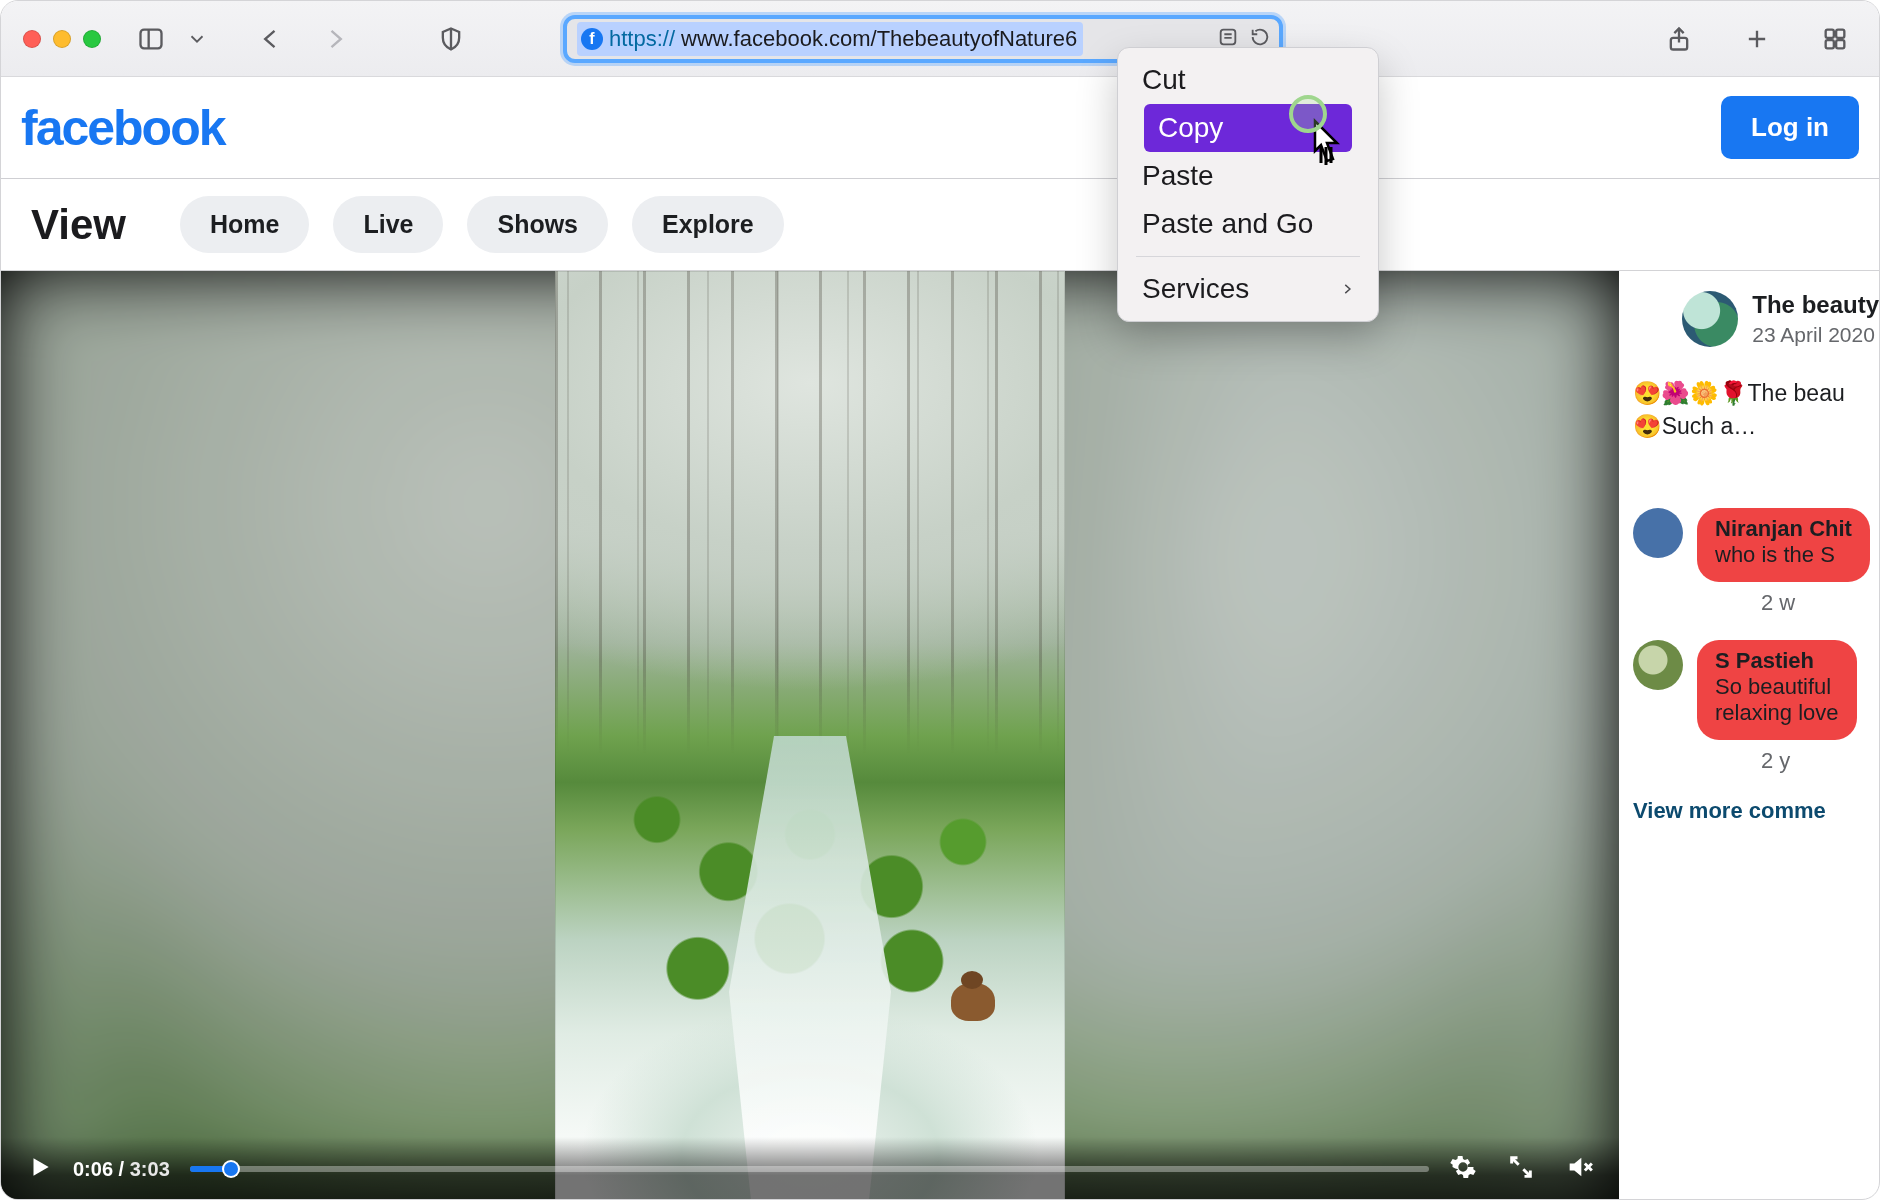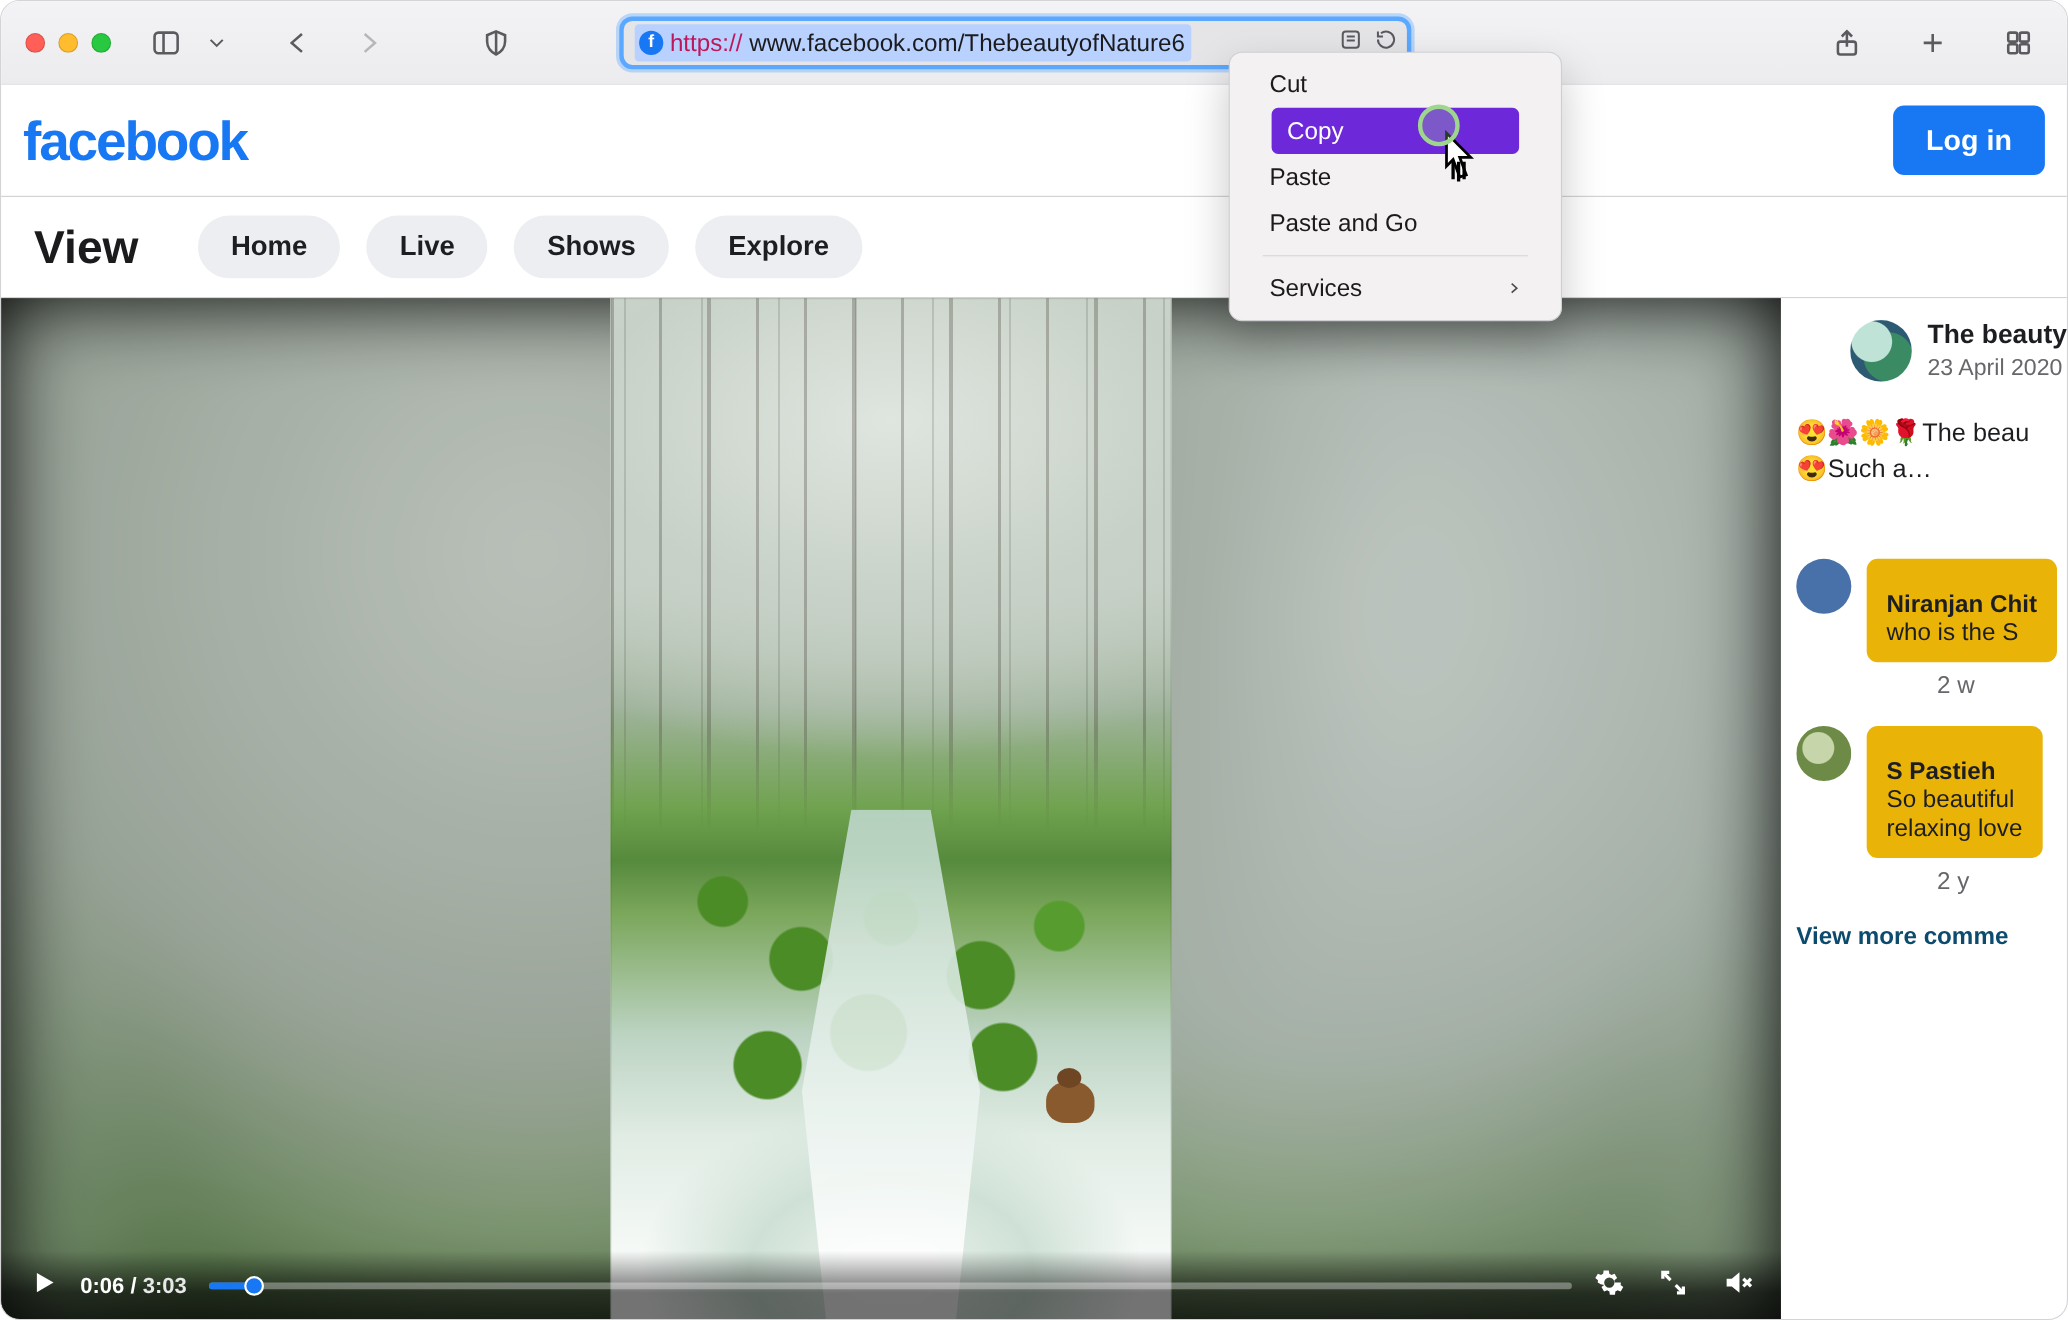--- a/index.html
+++ b/index.html
@@ -57,37 +57,37 @@
   .urlbox .sel {
     display:flex; align-items:center; gap:6px;
     background:#b9d1ff;
     padding: 2px 6px 2px 4px;
     border-radius:4px;
     height: 34px;
     white-space:nowrap;
     overflow:hidden;
   }
   .urlbox .sel .favicon { width:22px; height:22px; background:#1877f2; border-radius:50%; display:inline-flex; align-items:center; justify-content:center; color:#fff; font-weight:900; font-size:16px; font-family: Arial, sans-serif;}
-  .urlbox .sel .scheme { color:#be185d; font-size:22px; }
+  .urlbox .sel .scheme { color:#0369a1; font-size:22px; }
   .urlbox .sel .host { color:#1b1b1e; font-size:22px; }
   .urlbox .trail-icons { position:absolute; right:8px; display:flex; gap:10px; align-items:center; }
   .urlbox .trail-icons svg{ width:22px; height:22px; stroke:#5b5b5f; stroke-width:2; fill:none; }
 
   
   .ctxmenu {
     position:absolute;
     left: 1116px; top: 46px;
-    width: 303px;
+    width: 262px;
     background:#f3f1f2;
     border:1px solid #cfcfd3;
     border-radius: 12px;
     box-shadow: 0 18px 40px rgba(0,0,0,.22);
-    padding: 8px 16px;
+    padding: 8px 4px;
     z-index: 50;
-    font-size: 22px;
+    font-size: 28px;
     color:#1b1b1e;
   }
   .ctxmenu .mi { padding: 8px 20px; display:flex; align-items:center; }
   .ctxmenu .mi.hl { background:#6d28d9; color:#fff; border-radius:6px; margin:0 22px; padding:8px 14px;}
   .ctxmenu .sep { height:1px; background:#d6d6da; margin:8px 14px; }
   .ctxmenu .mi.svc { justify-content:space-between; }
   .ctxmenu .mi.svc svg { width:14px; height:14px; stroke:#4b4b4f; stroke-width:2.5; fill:none;}
 
   .cursor {
     position:absolute; left:1300px; top:116px; z-index:60;
@@ -183,21 +183,21 @@
      radial-gradient(circle at 35% 35%, #bfe4d7 0 18px, transparent 19px),
      radial-gradient(circle at 62% 60%, #3a8a63 0 22px, transparent 23px),
      #2c5a73; }
   .side .title { font-weight:700; font-size:24px; white-space:nowrap;}
   .side .date  { color:#65676b; font-size:21px; margin-top:4px; white-space:nowrap;}
   .side .caption { margin-top:30px; font-size:23px; line-height:1.45; white-space:nowrap;}
   .side .comments { margin-top:64px;}
   .side .comment { display:flex; gap:14px; margin-bottom:24px;}
   .cavatar { width:50px; height:50px; background:#4771a8;}
   .cavatar.c2 { background: radial-gradient(circle at 40% 40%, #c7d5aa 0 14px, transparent 15px), #6d8b46;}
-  .bubble { background:#eab308; border-radius:10px; padding:28px 18px 14px; white-space:nowrap;}
+  .bubble { background:#ef4444; border-radius:22px; padding:8px 18px 14px; white-space:nowrap;}
   .bubble .name { font-weight:700; }
   .side .age { color:#65676b; margin:8px 0 0 64px;}
   .side .more { color:#0c4a6e; font-weight:600; margin-top:18px; white-space:nowrap;}
 
 </style>
 </head>
 <body>
 
 <div class="window">
 

